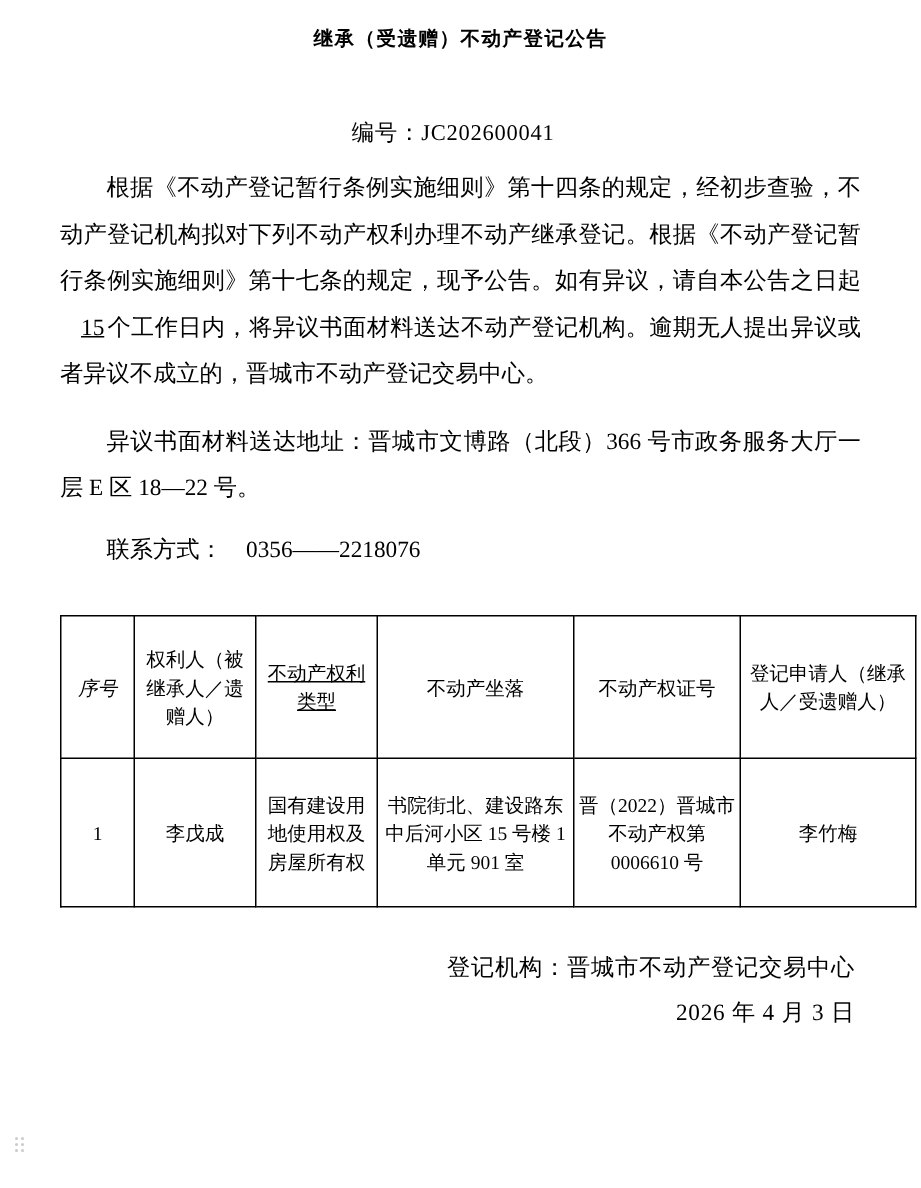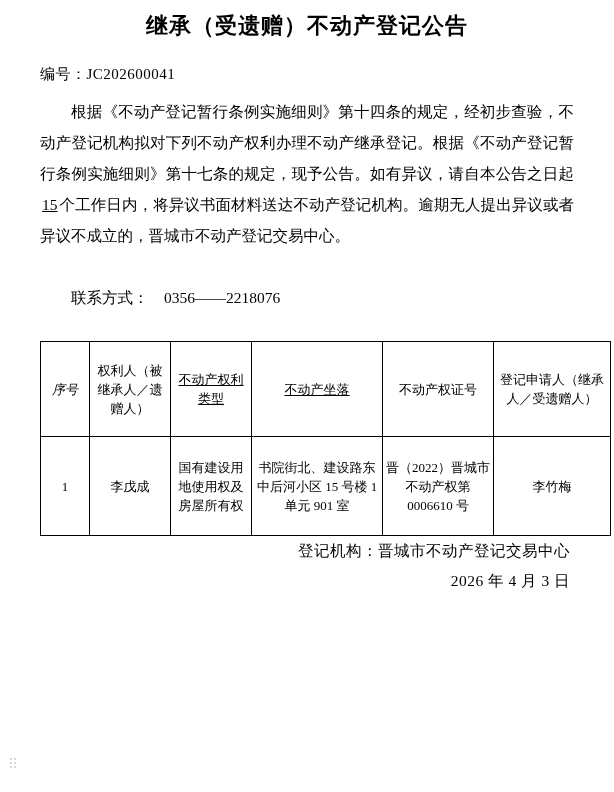--- a/index.html
+++ b/index.html
@@ -17,57 +17,58 @@
   }
   .page {
     position: relative;
     width: 614px;
     height: 792px;
     box-sizing: border-box;
     padding: 0 40px;
   }
   .doc-title {
     text-align: center;
-    font-size: 22px;
+    font-size: 13px;
     font-weight: bold;
     letter-spacing: 1px;
     margin-top: 12px;
     margin-bottom: 0;
     line-height: 28px;
   }
   .doc-number {
-    text-align: left;
+    text-align: center;
     font-size: 15px;
-    margin-top: 25px;
+    margin-top: 39px;
     margin-right: 10px;
     letter-spacing: 0.5px;
   }
   .para {
     font-size: 15.5px;
     line-height: 31px;
     text-align: justify;
     text-justify: inter-ideograph;
     margin: 0;
     padding: 0;
   }
   .body-block {
     margin-top: 12px;
   }
   .indent {
     text-indent: 2em;
   }
   .underline-num {
     text-decoration: underline;
     padding: 0 2px;
+    margin-left: 12px;
   }
   .para.spaced {
     margin-top: 14px;
   }
   .contact {
-    margin-top: 31px;
+    margin-top: 10px;
   }
   table.reg-table {
     border-collapse: collapse;
     width: 533px;
     margin: 28px auto 0 auto;
     table-layout: fixed;
   }
   table.reg-table th, table.reg-table td {
     border: 1px solid #000000;
     text-align: center;
@@ -80,25 +81,26 @@
   table.reg-table th {
     font-weight: normal;
     height: 86px;
   }
   table.reg-table td {
     height: 90px;
   }
   .col-seq { width: 42px; font-style: italic; }
   .col-owner { width: 74px; }
   .col-type { width: 74px; text-decoration: underline; }
-  .col-location { width: 124px; text-decoration: underline; }
+  .col-location { width: 124px; }
   .col-cert { width: 104px; }
   .col-applicant { width: 110px; }
 
   .footer {
+    margin-top: 26px;
     text-align: right;
     font-size: 15.5px;
     line-height: 30px;
     padding-right: 4px;
   }
   .footer div { letter-spacing: 0.5px; }
   .grip {
     position: absolute;
     left: 10px;
     bottom: 34px;
@@ -120,20 +122,21 @@
 
 <div class="page">
 
   <div class="doc-title">继承（受遗赠）不动产登记公告</div>
 
   <div class="doc-number"><span>编号：</span><span>JC202600041</span></div>
 
   <div class="body-block">
     <p class="para indent"><span>根据《不动产登记暂行条例实施细则》第十四条的规定，经初步查验，不动产登记机构拟对下列不动产权利办理不动产继承登记。根据《不动产登记暂行条例实施细则》第十七条的规定，现予公告。如有异议，请自本公告之日起</span><span class="underline-num">15</span><span>个工作日内，将异议书面材料送达不动产登记机构。逾期无人提出异议或者异议不成立的，晋城市不动产登记交易中心。</span></p>
 
+    <p class="para indent spaced">异议书面材料送达地址：晋城市文博路（北段）366 号市政务服务大厅一层 E 区 18—22 号。</p>
 
     <p class="para indent contact">联系方式：　0356——2218076</p>
   </div>
 
   <table class="reg-table">
     <thead>
       <tr>
         <th class="col-seq">序号</th>
         <th class="col-owner">权利人（被继承人／遗赠人）</th>
         <th class="col-type">不动产权利类型</th>

